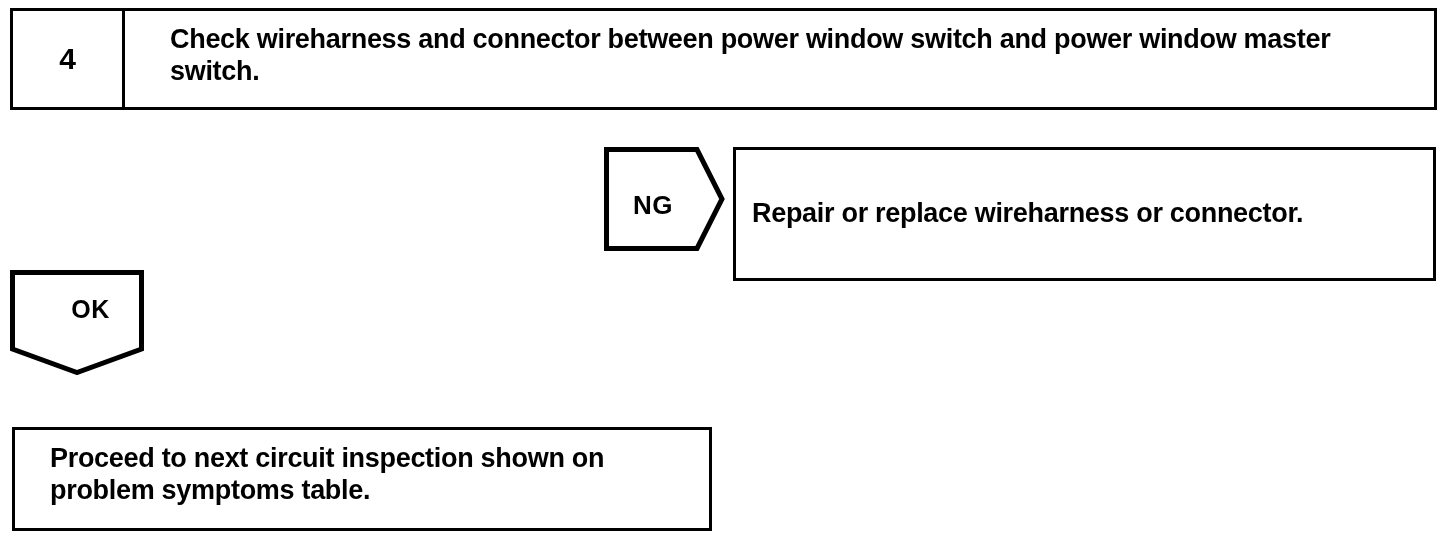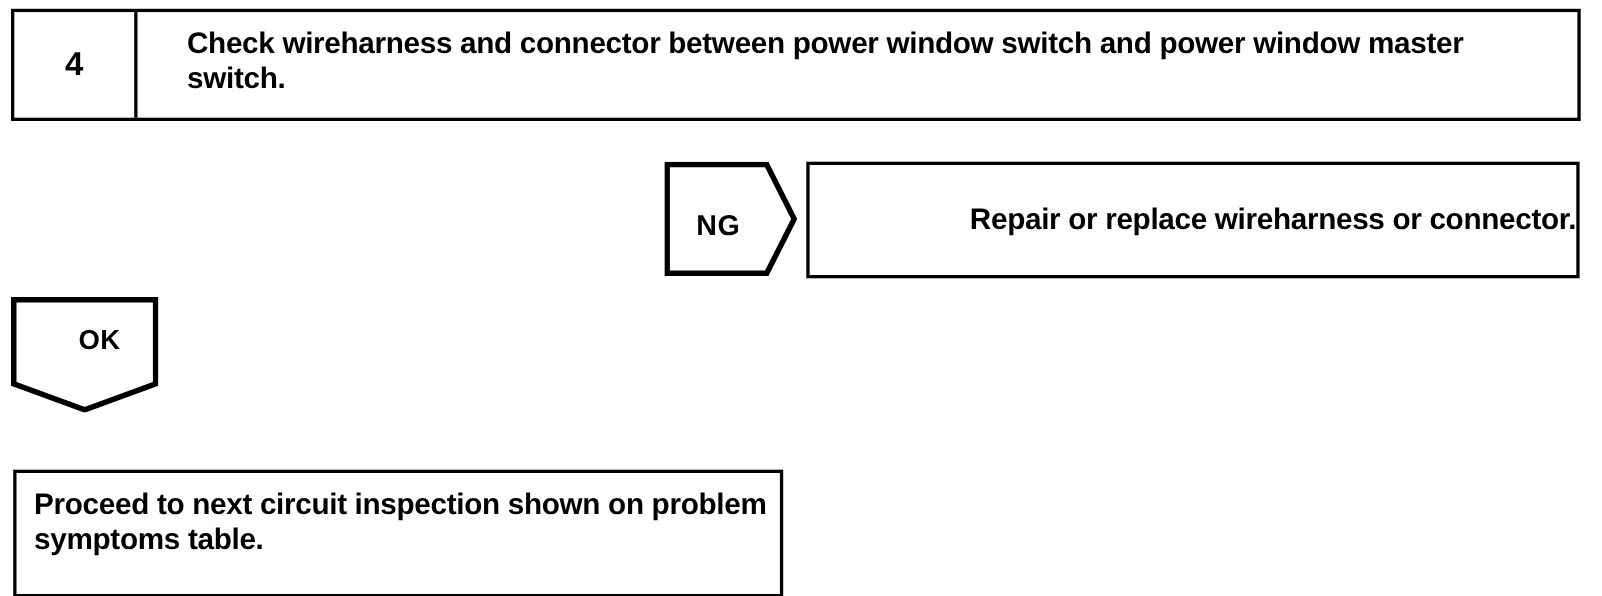--- a/index.html
+++ b/index.html
@@ -87,28 +87,27 @@
     font-size: 26px;
     font-weight: bold;
     letter-spacing: 0.5px;
   }
 
   .result-box {
     position: absolute;
     left: 733px;
     top: 147px;
     width: 703px;
-    height: 106px;
+    height: 134px;
     border: 3px solid #000;
     box-sizing: border-box;
     background: #fff;
     display: flex;
     align-items: center;
     padding-left: 16px;
-    justify-content: flex-end;
   }
   .result-text {
     font-size: 27px;
     font-weight: bold;
     letter-spacing: -0.3px;
     line-height: 1.18;
   }
 
   
   .ok-branch {
@@ -140,27 +139,27 @@
     letter-spacing: 0.5px;
     text-align: center;
   }
 
   
   .final-box {
     position: absolute;
     left: 12px;
     top: 427px;
     width: 700px;
-    height: 116px;
+    height: 104px;
     border: 3px solid #000;
     box-sizing: border-box;
     background: #fff;
     display: flex;
     align-items: flex-start;
-    padding: 13px 10px 0 16px;
+    padding: 13px 10px 0 35px;
   }
   .final-text {
     font-size: 27px;
     font-weight: bold;
     line-height: 1.18;
     letter-spacing: -0.3px;
   }
 </style>
 </head>
 <body>

